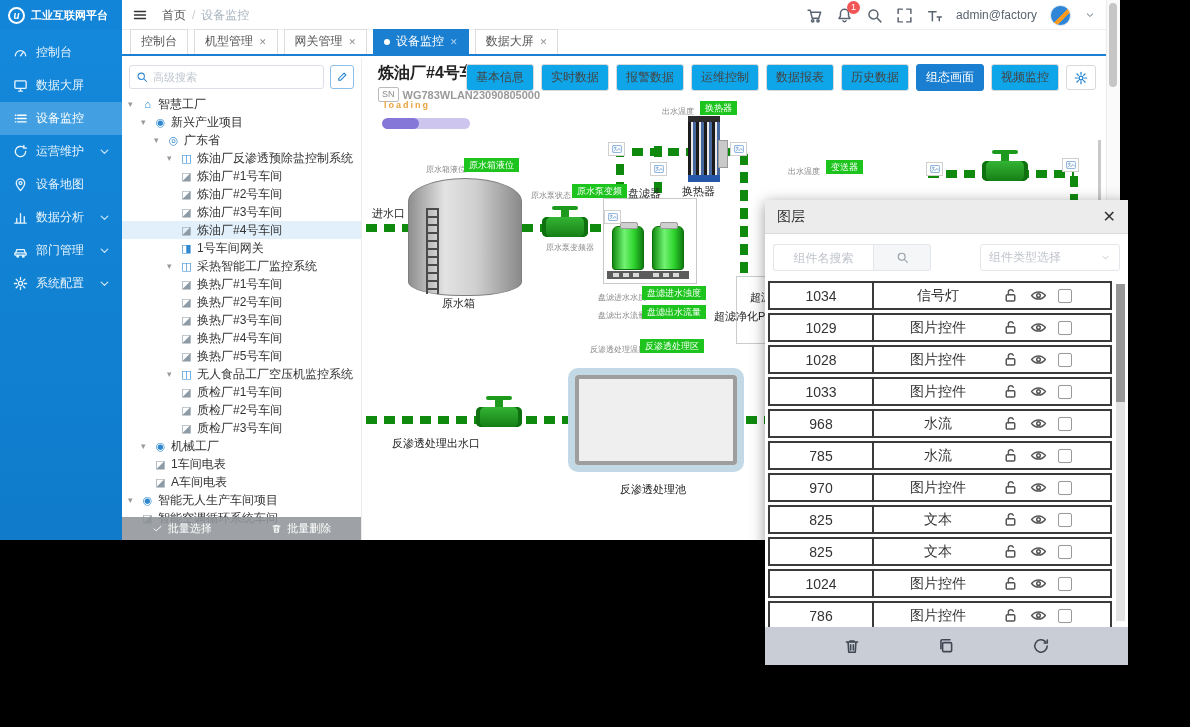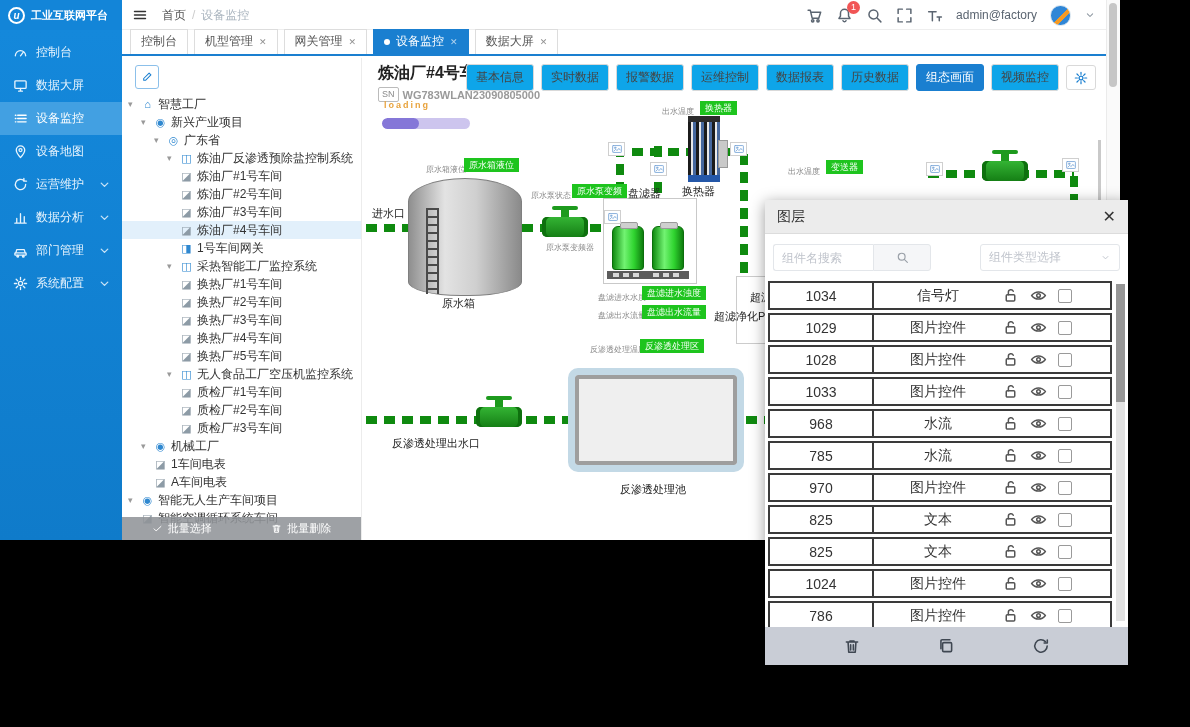--- a/index.html
+++ b/index.html
@@ -108,21 +108,21 @@
   
   .page-scrollbar { position:absolute; right:0; top:0; width:14px; height:540px; background:#fafafa; border-left:1px solid #ebebeb; }
   .page-thumb { margin:3px 2px; width:8px; height:84px; background:#c6c6c6; border-radius:4px; }
 
   
   .panel { position:absolute; left:765px; top:200px; width:363px; height:465px; background:#fff; box-shadow:0 3px 14px rgba(0,0,0,.4); z-index:20; }
   .panel-header { height:34px; background:#ececec; border-bottom:1px solid #dcdcdc; display:flex; align-items:center; padding:0 12px; }
   .panel-title { font-size:14px; color:#333; }
   .panel-close { margin-left:auto; font-size:16px; color:#333; cursor:pointer; line-height:1; }
   .panel-controls { display:flex; align-items:center; padding:10px 8px 9px; gap:0; }
-  .p-search-input { width:100px; height:27px; border:1px solid #e3e6ea; border-right:none; border-radius:3px 0 0 3px; font-size:12px; padding:0 8px; outline:none; color:#666; font-family:inherit; }
+  .p-search-input { width:100px; height:27px; border:1px solid #e3e6ea; border-right:none; border-radius:3px 0 0 3px; font-size:12px; padding:0 8px; outline:none; color:#666; font-family:inherit;text-align:center; }
   .p-search-input::placeholder { color:#c0c4cc; }
   .p-search-btn { width:58px; height:27px; border:1px solid #e3e6ea; border-radius:0 3px 3px 0; background:#f5f6f8; color:#9aa0a8; display:flex; align-items:center; justify-content:center; cursor:pointer; }
   .p-search-btn svg { width:13px; height:13px; }
   .p-type-select { margin-left:auto; width:140px; height:27px; border:1px solid #e3e6ea; border-radius:3px; display:flex; align-items:center; padding:0 8px; color:#c0c4cc; font-size:12px; cursor:pointer; }
   .p-type-select svg { margin-left:auto; width:11px; height:11px; }
   .p-rows { padding:1px 16px 0 3px; }
   .prow { height:29px; margin-bottom:3px; border:2px solid #3a3a3a; display:flex; align-items:center; cursor:pointer; }
   .pid { width:102px; text-align:center; font-size:14px; color:#333; }
   .pdiv { width:0; height:100%; border-left:2px solid #3a3a3a; }
   .ptype { width:128px; text-align:center; font-size:14px; color:#333; }
@@ -345,38 +345,38 @@
         <div class="side-item active">
           <svg class="stroke">
             <use href="#i-list"></use>
           </svg>
           <span class="side-label">设备监控</span>
 
         </div>
 
         <div class="side-item">
           <svg class="stroke">
-            <use href="#i-map"></use>
-          </svg>
-          <span class="side-label">设备地图</span>
-
-        </div>
-
-        <div class="side-item">
-          <svg class="stroke">
             <use href="#i-ops"></use>
           </svg>
           <span class="side-label">运营维护</span>
           <svg class="side-chev stroke">
             <use href="#i-chev"></use>
           </svg>
         </div>
 
         <div class="side-item">
           <svg class="stroke">
+            <use href="#i-map"></use>
+          </svg>
+          <span class="side-label">设备地图</span>
+
+        </div>
+
+        <div class="side-item">
+          <svg class="stroke">
             <use href="#i-chart"></use>
           </svg>
           <span class="side-label">数据分析</span>
           <svg class="side-chev stroke">
             <use href="#i-chev"></use>
           </svg>
         </div>
 
         <div class="side-item">
           <svg class="stroke">
@@ -394,20 +394,26 @@
           </svg>
           <span class="side-label">系统配置</span>
           <svg class="side-chev stroke">
             <use href="#i-chev"></use>
           </svg>
         </div>
       </div>
 
     <div class="treepanel">
       <div class="search-row">
+        <div class="search-box">
+          <svg class="stroke">
+              <use href="#i-search"></use>
+            </svg>
+          <input placeholder="高级搜索" style="">
+        </div>
         <button class="edit-btn">
           <svg class="stroke">
               <use href="#i-edit"></use>
             </svg>
         </button>
       </div>
       <div class="tree">
 
           <div class="tree-row" style="padding-left: 6px;">
             <span class="caret">▾</span>

